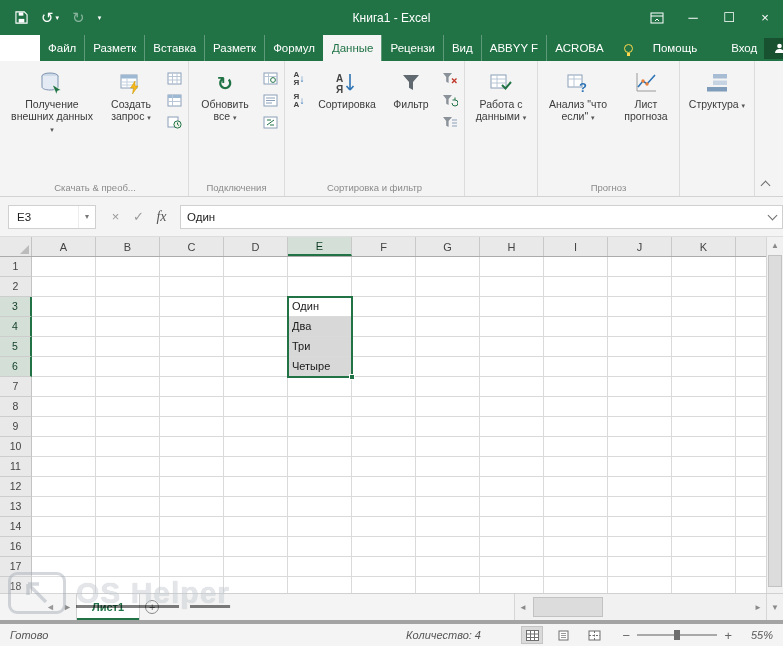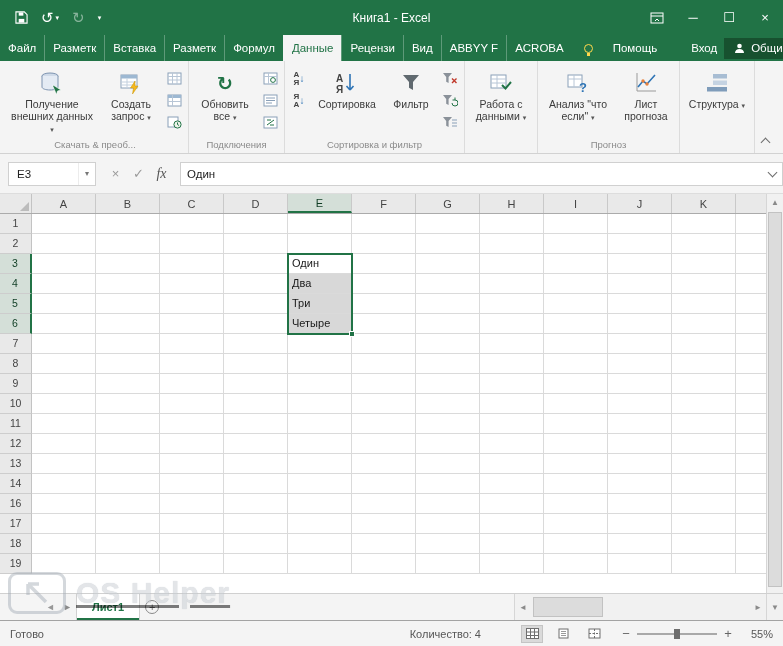--- a/index.html
+++ b/index.html
@@ -11,42 +11,42 @@
   .titlebar { flex:0 0 35px; background:#217346; display:flex; align-items:center; position:relative; }
   .qat { display:flex; align-items:center; gap:13px; padding-left:15px; z-index:2; }
   .tbtn { color:#fff; font-size:15px; line-height:1; display:flex; align-items:center; gap:2px; cursor:default; }
   .tbtn.dim { opacity:.45; }
   .tbtn .mini { font-size:7px; }
   .title { position:absolute; left:0; right:0; top:0; bottom:0; display:flex; align-items:center; justify-content:center; color:#fff; font-size:12px; pointer-events:none; }
   .winctl { margin-left:auto; display:flex; height:100%; z-index:2; }
   .wbtn { width:36px; height:100%; display:flex; align-items:center; justify-content:center; color:#fff; font-size:13px; }
 
   
-  .tabbar { flex:0 0 26px; background:#217346; display:flex; align-items:stretch; overflow:hidden; }
+  .tabbar { flex:0 0 26px; background:#217346; display:flex; align-items:stretch; overflow:hidden;margin-left:40px; }
   .tabs { display:flex; }
   .tab { color:#fff; font-size:11.5px; display:flex; align-items:center; padding:0 8px; white-space:nowrap; }
   .tab:not(:first-child) { border-left:1px solid rgba(255,255,255,.28); }
   .tab.active { background:#f4f4f4; color:#217346; border-left-color:transparent; }
   .help { margin-left:5px; display:flex; align-items:center; gap:20px; color:#fff; font-size:11.5px; padding:0 7px; white-space:nowrap; }
   .bulb { width:9px; height:9px; border:1.5px solid #ffd84d; border-radius:50%; position:relative; display:inline-block; }
   .bulb::after { content:""; position:absolute; left:2px; bottom:-4px; width:3px; height:2.5px; background:#ffd84d; }
   .signin { margin-left:20px; color:#fff; font-size:11.5px; display:flex; align-items:center; padding:0 7px; white-space:nowrap; }
   .share { margin-left:auto; margin-right:5px; align-self:center; height:21px; background:#17512f; display:flex; align-items:center; gap:6px; color:#fff; font-size:11.5px; padding:0 10px; white-space:nowrap; }
 
   
   .ribbon { flex:0 0 92px; background:#f4f4f4; border-bottom:1px solid #d2d2d2; display:flex; position:relative; padding-left:2px; }
   .rgroup { display:flex; flex-direction:column; border-right:1px solid #dcdcdc; padding:3px 3px 0; }
   .rcontent { flex:1; display:flex; align-items:stretch; gap:1px; }
   .rbig { display:flex; flex-direction:column; align-items:center; justify-content:flex-start; padding:3px 4px 0; background:none; border:1px solid transparent; }
   .ricon { height:30px; display:flex; align-items:center; justify-content:center; }
   .rlbl { font-size:10.5px; line-height:12px; color:#3b3b3b; text-align:center; }
   .dda { font-size:7px; color:#555; }
   .rsmcol { display:flex; flex-direction:column; justify-content:flex-start; gap:3px; padding-top:5px; }
   .rsm { width:22px; height:19px; display:flex; align-items:center; justify-content:center; }
-  .rglbl { height:16px; font-size:9.5px; color:#8a8a8a; display:flex; align-items:center; justify-content:center; padding-bottom:2px; white-space:nowrap; }
+  .rglbl { height:16px; font-size:9.5px; color:#8a8a8a; display:flex; align-items:center; justify-content:center; padding-bottom:2px; white-space:nowrap;margin-top:43px; }
   .w-ext{width:94px;} .w-query{width:62px;} .w-refresh{width:66px;} .w-sort{width:72px;}
   .w-filter{width:54px;} .w-tools{width:66px;} .w-whatif{width:74px;} .w-forecast{width:60px;} .w-outline{width:68px;}
   .azword { display:flex; flex-direction:column; font-size:8px; line-height:7.5px; font-weight:bold; color:#444; }
   .azarrow { color:#2e74b5; font-size:10px; line-height:10px; }
   .refresh-glyph { font-size:19px; color:#217346; font-weight:bold; line-height:1; }
   .chev { display:inline-block; width:7px; height:7px; border-right:1.6px solid #6d6d6d; border-bottom:1.6px solid #6d6d6d; }
   .chev.up { transform:rotate(-135deg); margin-top:3px; }
   .chev.down { transform:rotate(45deg); margin-bottom:3px; }
   .ribbon-collapse { position:absolute; right:9px; bottom:5px; width:18px; height:14px; display:flex; align-items:center; justify-content:center; }
 
@@ -89,21 +89,21 @@
   .sheet-tab { padding:0 15px; background:#fff; border-left:1px solid #d0d0d0; border-right:1px solid #d0d0d0; display:flex; align-items:center; font-size:11px; color:#217346; font-weight:bold; box-shadow:inset 0 -2px 0 #217346; }
   .add-sheet { width:24px; display:flex; align-items:center; justify-content:center; }
   .add-circle { width:14px; height:14px; border:1px solid #8a8a8a; border-radius:50%; color:#6d6d6d; font-size:11px; line-height:12px; text-align:center; }
   .hscroll { margin-left:auto; width:252px; display:flex; align-items:center; background:#f1f1f1; border-left:1px solid #d6d6d6; }
   .hs-btn { width:16px; text-align:center; color:#8a8a8a; font-size:8px; }
   .hs-track { flex:1; height:100%; position:relative; }
   .hs-thumb { position:absolute; left:2px; top:3px; bottom:3px; width:70px; background:#dcdcdc; border:1px solid #c2c2c2; }
   .vdown { width:17px; display:flex; align-items:center; justify-content:center; color:#8a8a8a; font-size:8px; border-left:1px solid #d6d6d6; background:#f1f1f1; }
 
   
-  .status-bar { flex:0 0 26px; background:#f4f4f4; border-top:1px solid #a3a3a3; display:flex; align-items:center; font-size:11px; color:#565656; }
+  .status-bar { flex:0 0 26px; background:#f4f4f4; border-top:4px solid #a3a3a3; display:flex; align-items:center; font-size:11px; color:#565656;font-style:italic; }
   .sb-mode { padding-left:10px; }
   .sb-count { margin-left:auto; }
   .sb-views { display:flex; gap:9px; margin-left:40px; margin-right:12px; }
   .sb-view { width:22px; height:18px; display:flex; align-items:center; justify-content:center; }
   .sb-view.sel { background:#dadada; border:1px solid #c4c4c4; }
   .sb-zbtn { width:18px; text-align:center; font-size:13px; color:#666; }
   .sb-slider { width:80px; height:14px; position:relative; margin:0 2px; }
   .sb-slider::before { content:""; position:absolute; left:0; right:0; top:6px; height:2px; background:#a9a9a9; }
   .sb-slider::after { content:""; position:absolute; left:50%; top:3px; width:1px; height:8px; background:#8f8f8f; }
   .sb-thumb { position:absolute; left:50%; margin-left:-3px; top:2px; width:6px; height:10px; background:#6d6d6d; z-index:1; }

